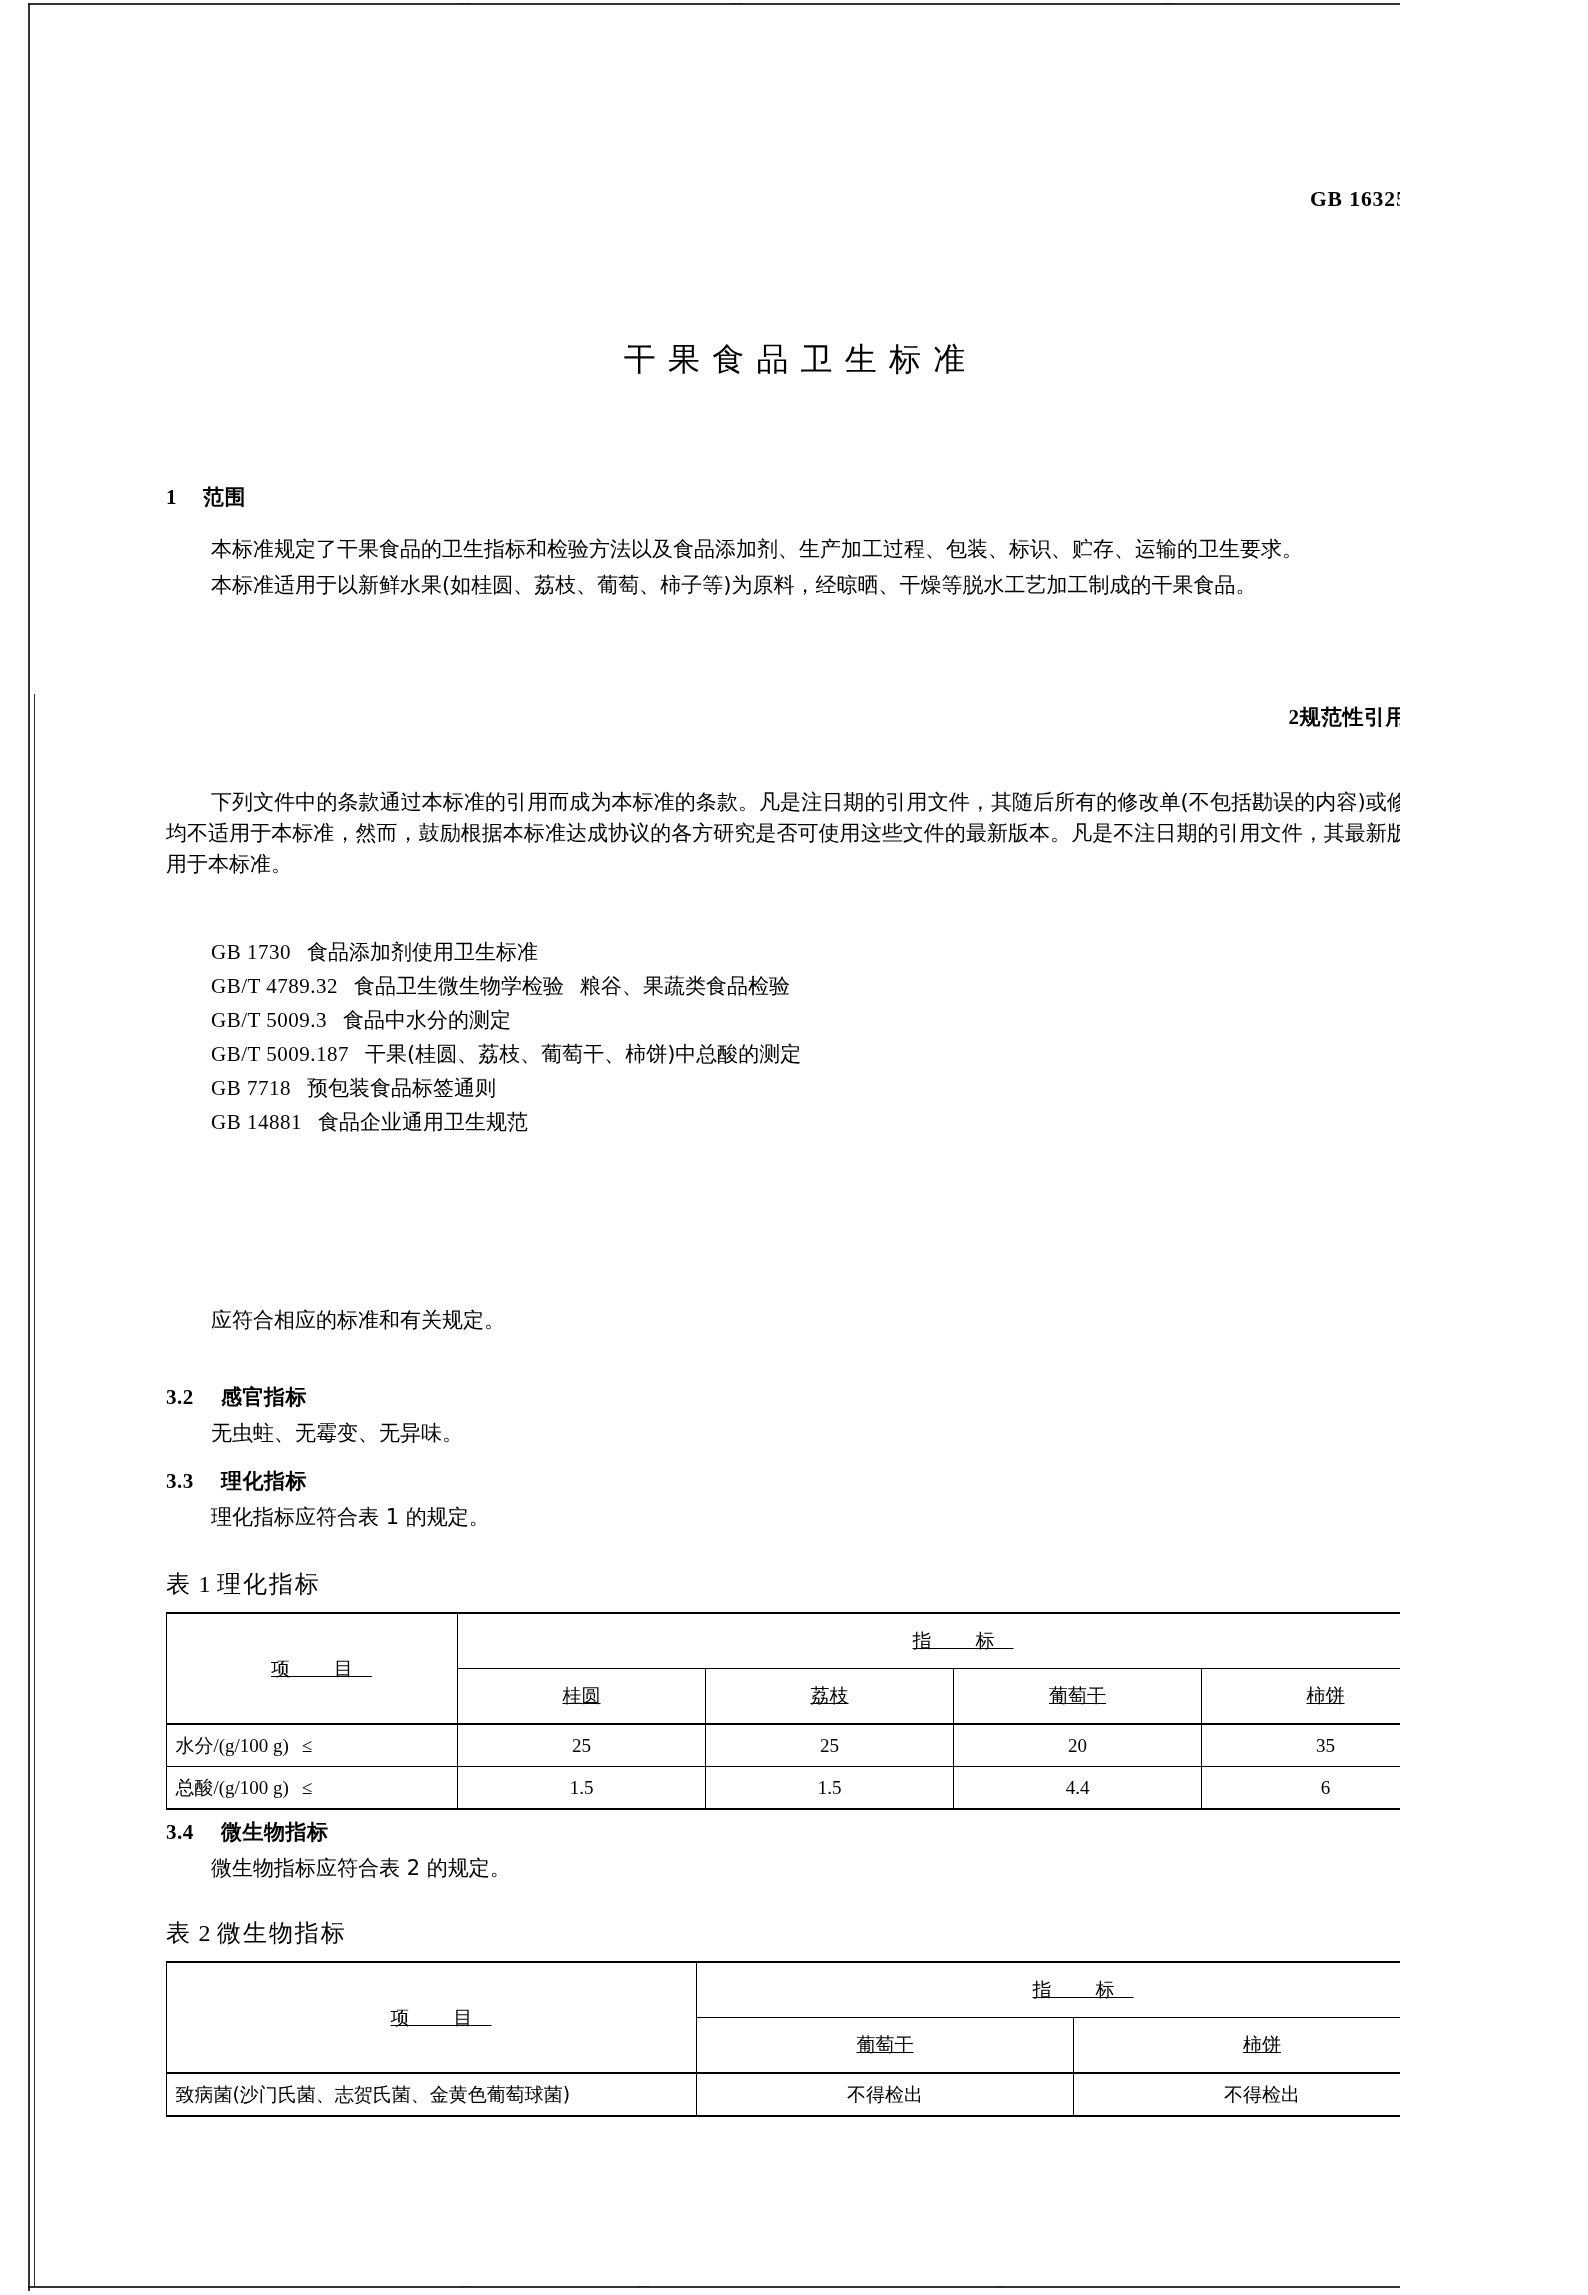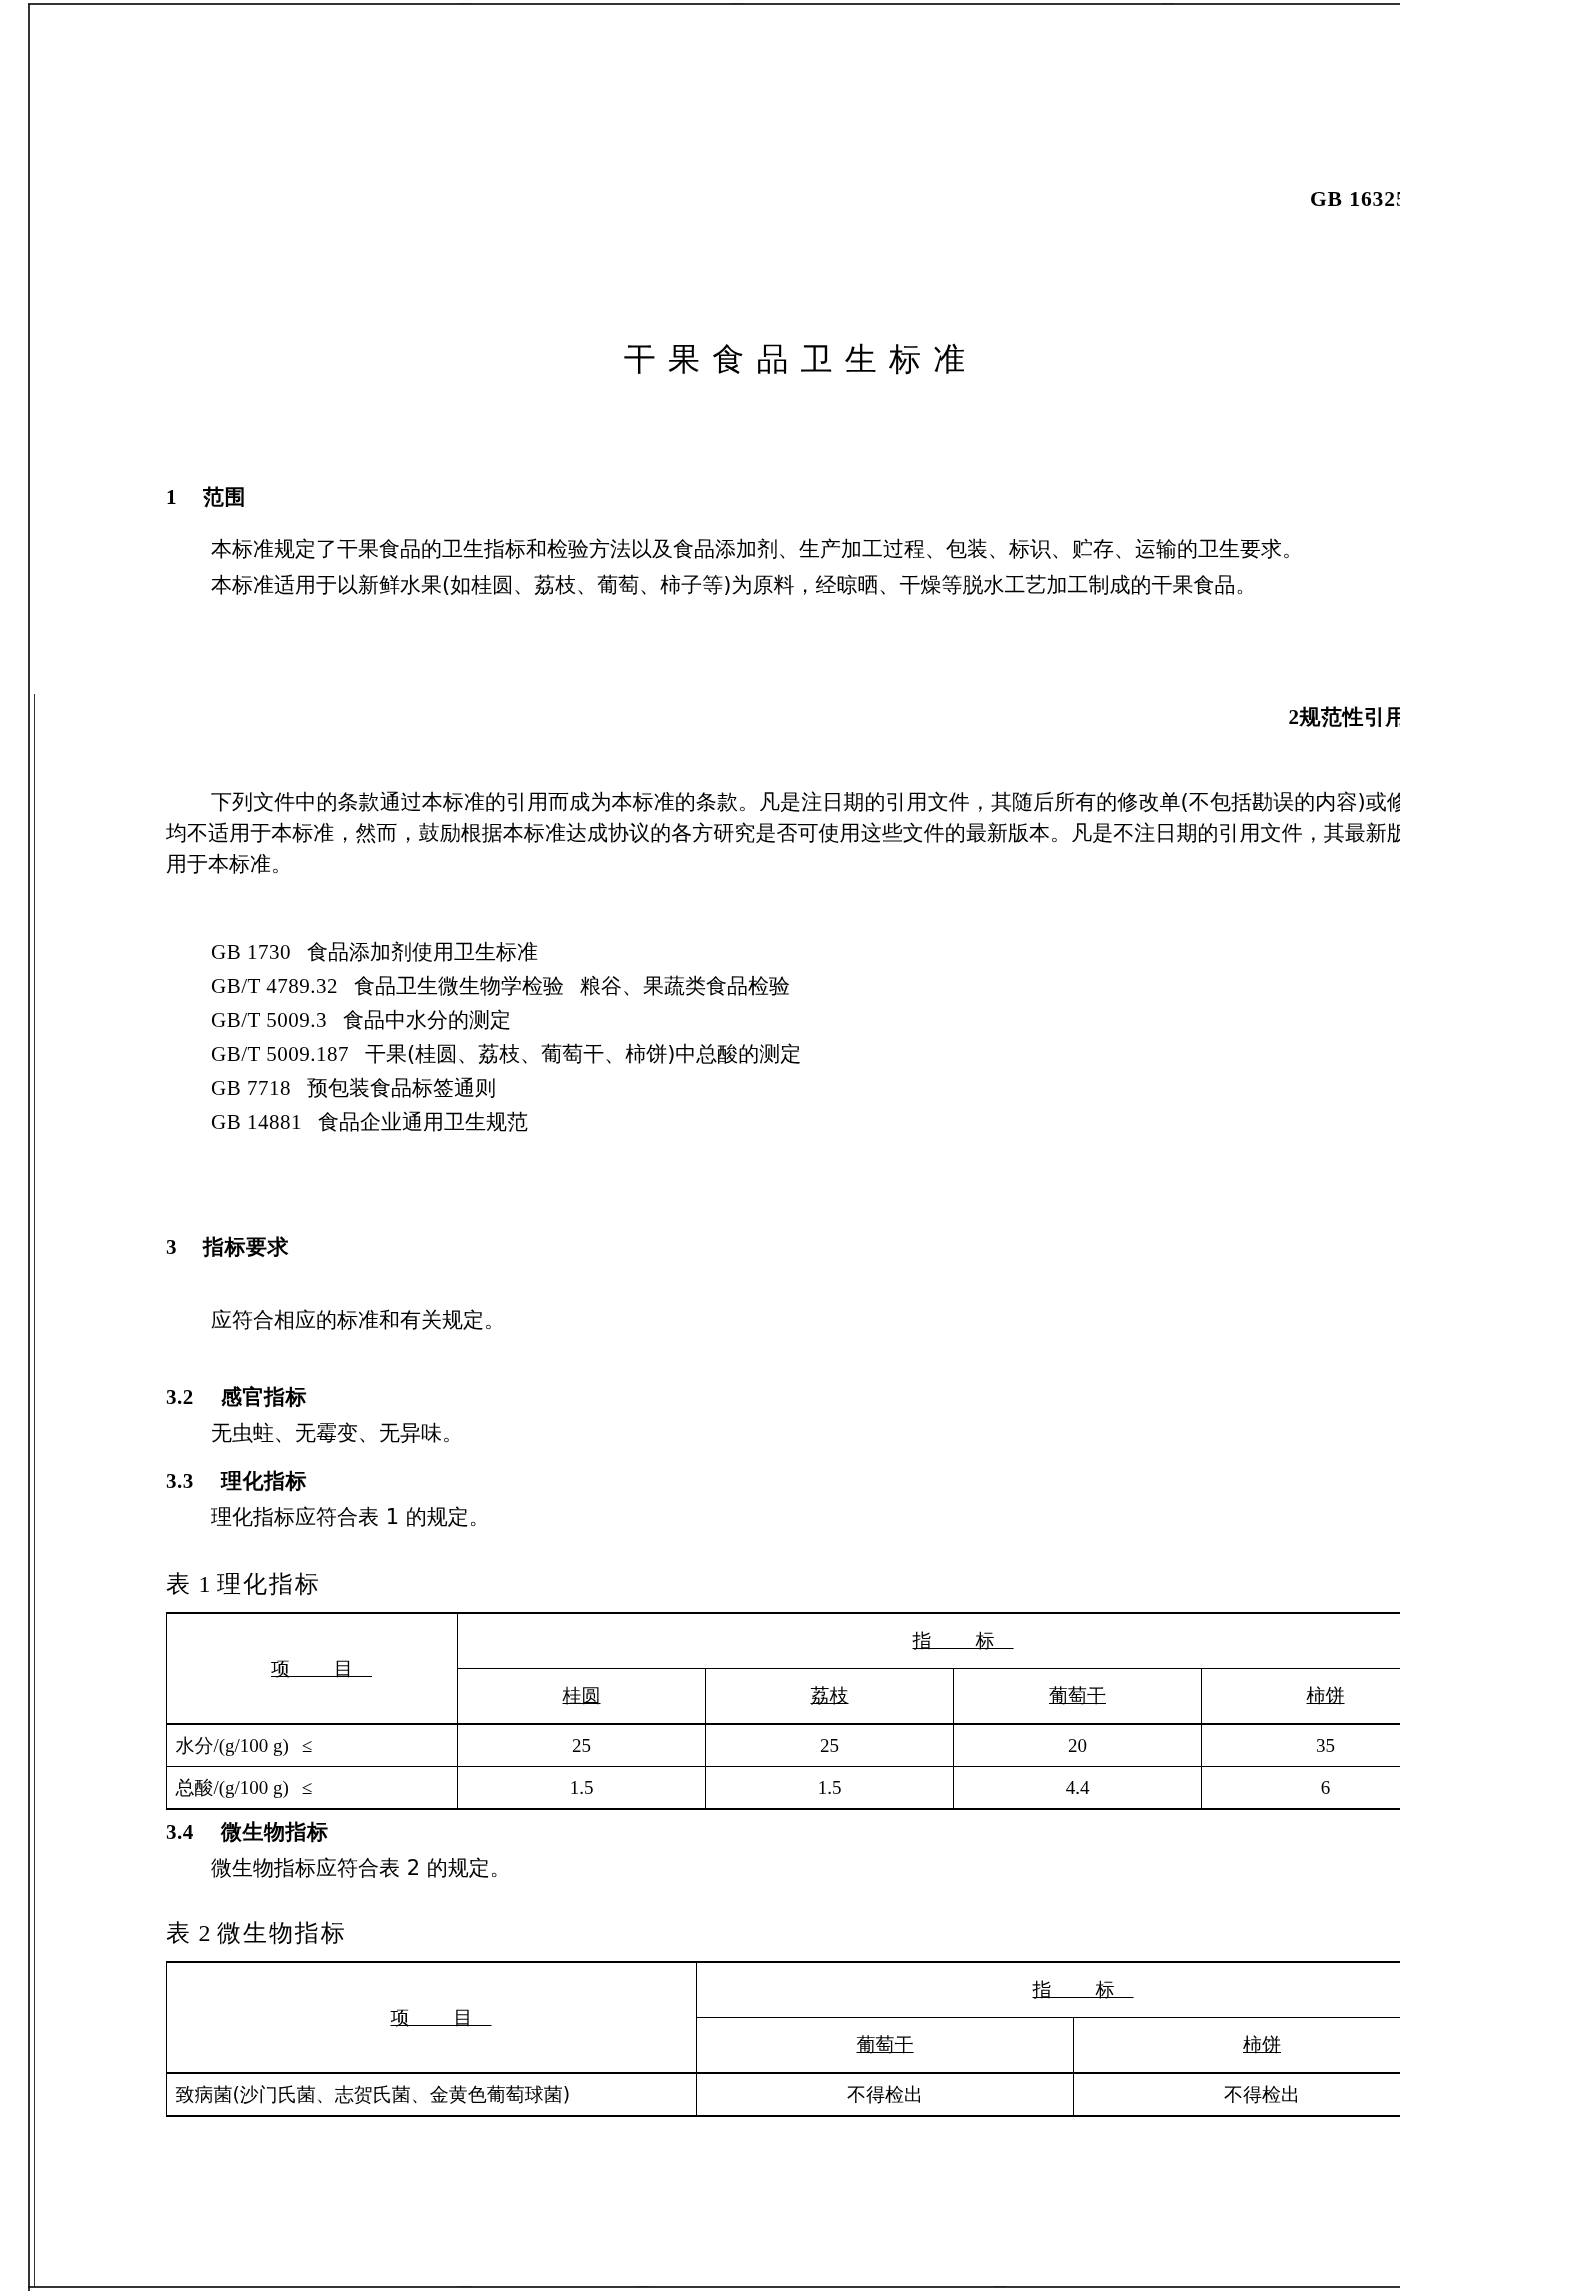--- a/index.html
+++ b/index.html
@@ -268,25 +268,20 @@
         </li>
         <li>
           <span class="code">GB 7718</span><span class="name">预包装食品标签通则</span>
         </li>
         <li>
           <span class="code">GB 14881</span><span class="name">食品企业通用卫生规范</span>
         </li>
       </ul>
     </div>
 
-    <div class="block" style="top:1233px;">
-      <h2 class="sec">
-        <span class="num">3</span><span>指标要求</span>
-      </h2>
-    </div>
 
     <div class="block" style="top:1298px;">
       <p class="para indent" style="margin-top:6.6px;">应符合相应的标准和有关规定。</p>
     </div>
 
     <div class="block" style="top:1383px;">
       <h2 class="sec sub">
         <span class="num">3.2</span><span>感官指标</span>
       </h2>
       <p class="para indent" style="margin-top:6.6px;">无虫蛀、无霉变、无异味。</p>

